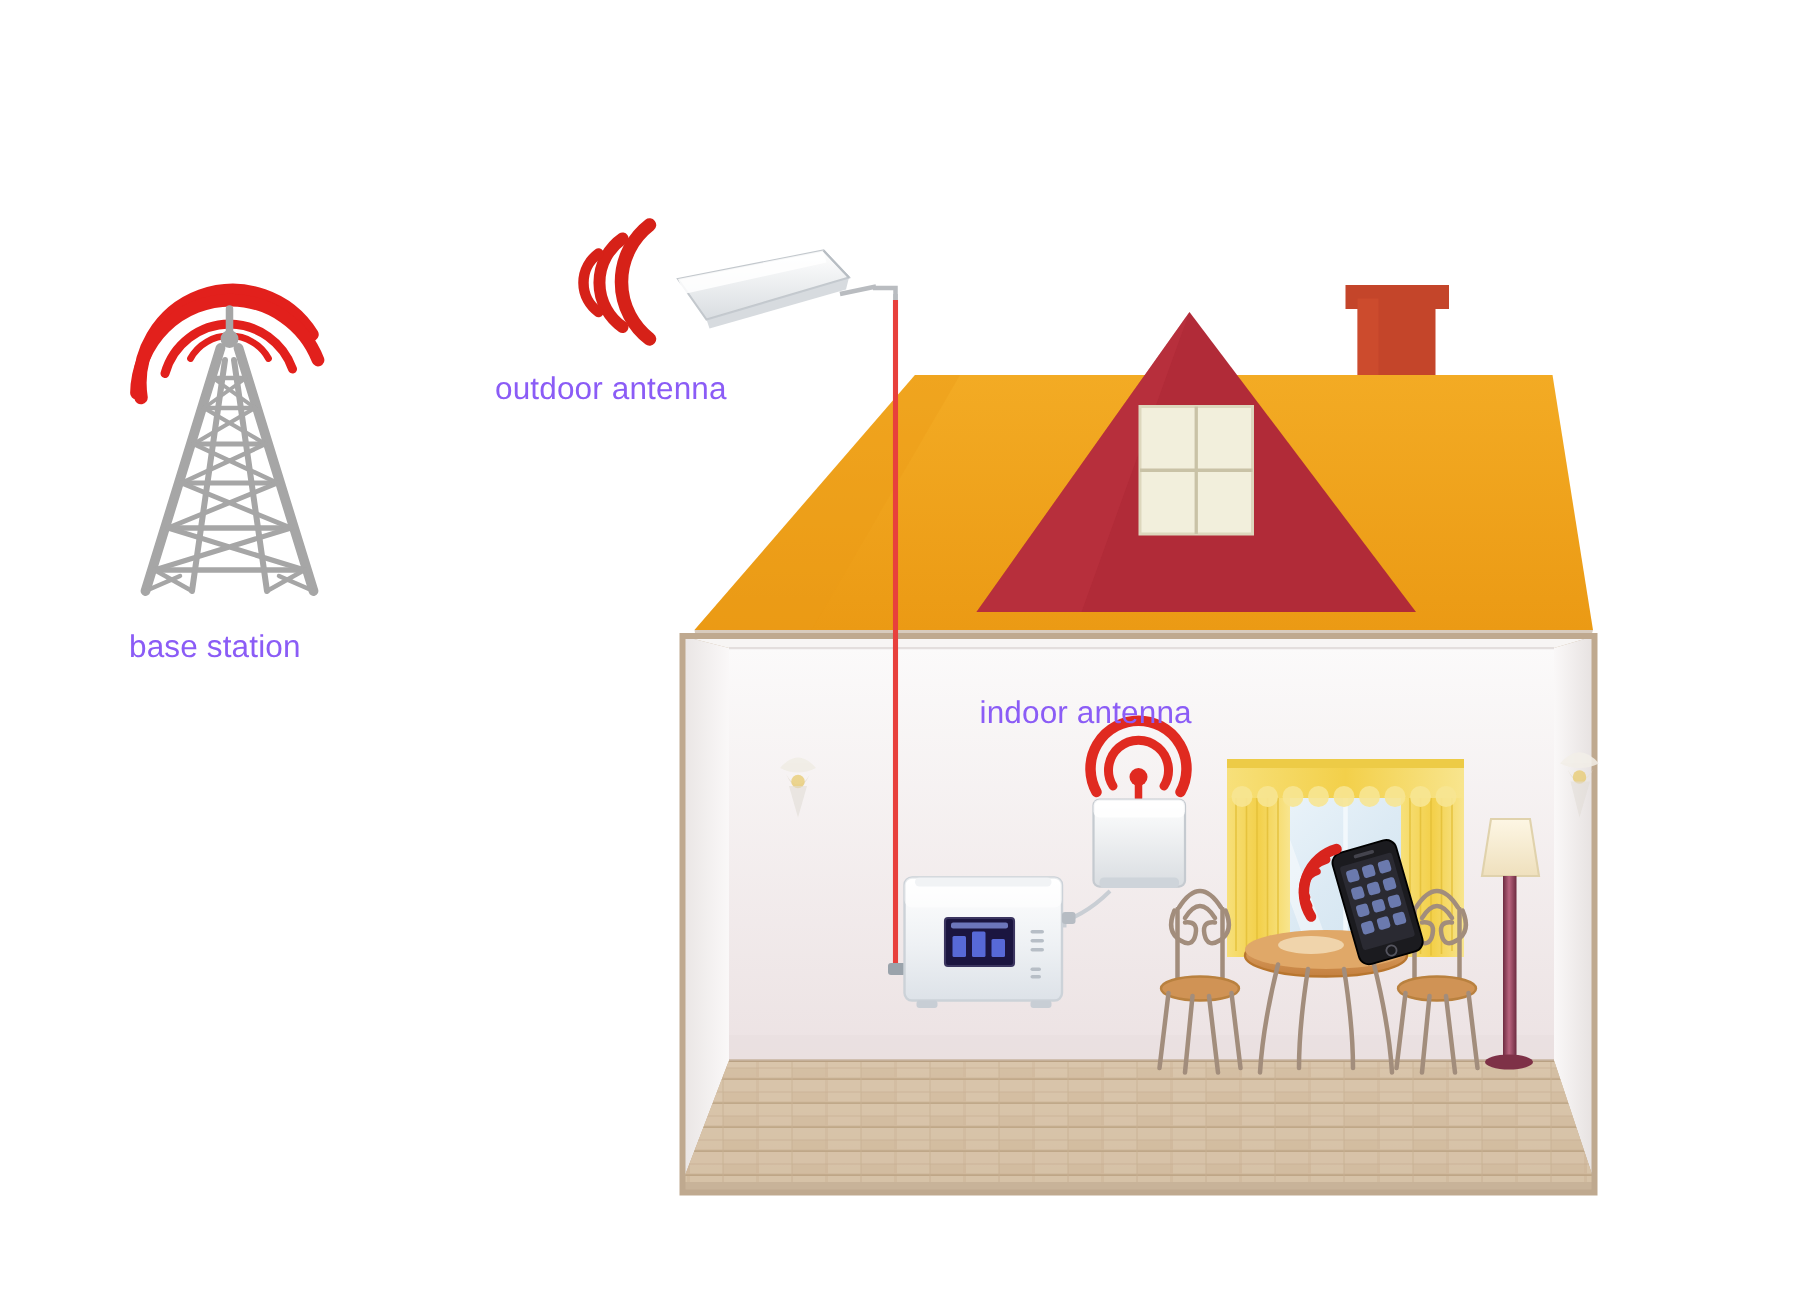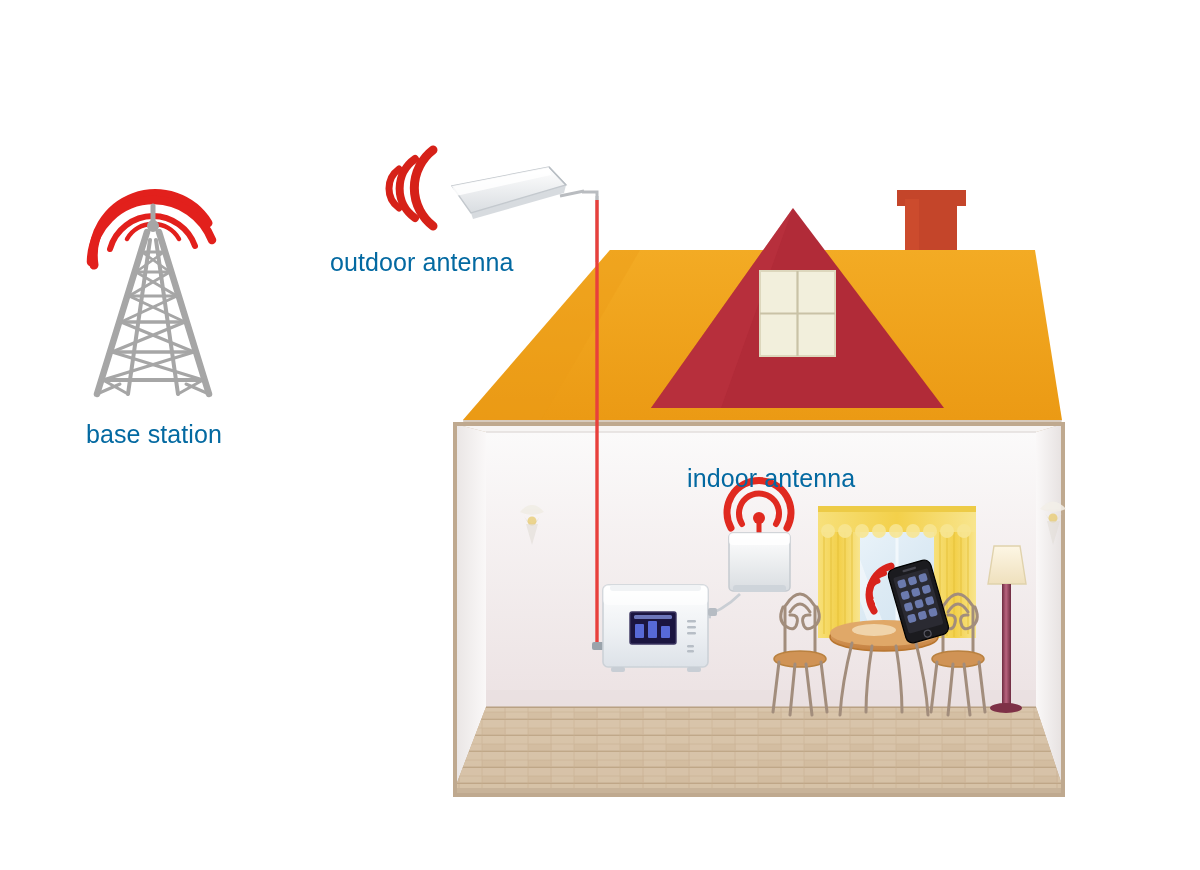--- a/index.html
+++ b/index.html
@@ -1,19 +1,19 @@
 <!DOCTYPE html>
 <html><head>
 <meta charset="utf-8">
 <style>
   html,body{margin:0;padding:0;background:#ffffff;}
   body{width:1200px;height:870px;overflow:hidden;
        font-family:"Liberation Sans","DejaVu Sans",sans-serif;}
   #stage{position:relative;width:1200px;height:870px;background:#fff;}
-  .lbl{position:absolute;color:#0369a1;font-size:25px;font-weight:400;
+  .lbl{position:absolute;color:#8b5cf6;font-size:21px;font-weight:400;
        letter-spacing:.1px;white-space:nowrap;}
   svg{display:block;}
   .sv{position:absolute;left:0;top:0;}
 </style>
 </head>
 <body>
 
 <div id="stage">
 
   <svg class="sv" width="1200" height="870" viewBox="0 0 1200 870">
@@ -349,16 +349,16 @@
       <rect x="687" y="667" width="14" height="5" rx="2" fill="#c8ced5"></rect>
 
       <rect x="708" y="608" width="9" height="8" rx="2" fill="#b6bcc3"></rect>
     </g>
   </svg>
 
   <div class="lbl" style="left:86px;top:420px;">base station</div>
 
   <div class="lbl" style="left:330px;top:248px;">outdoor antenna</div>
 
-  <div class="lbl" style="left:687px;top:464px;">indoor antenna</div>
+  <div class="lbl" style="left:653px;top:464px;">indoor antenna</div>
 
 
 </div>
 
 </body></html>

